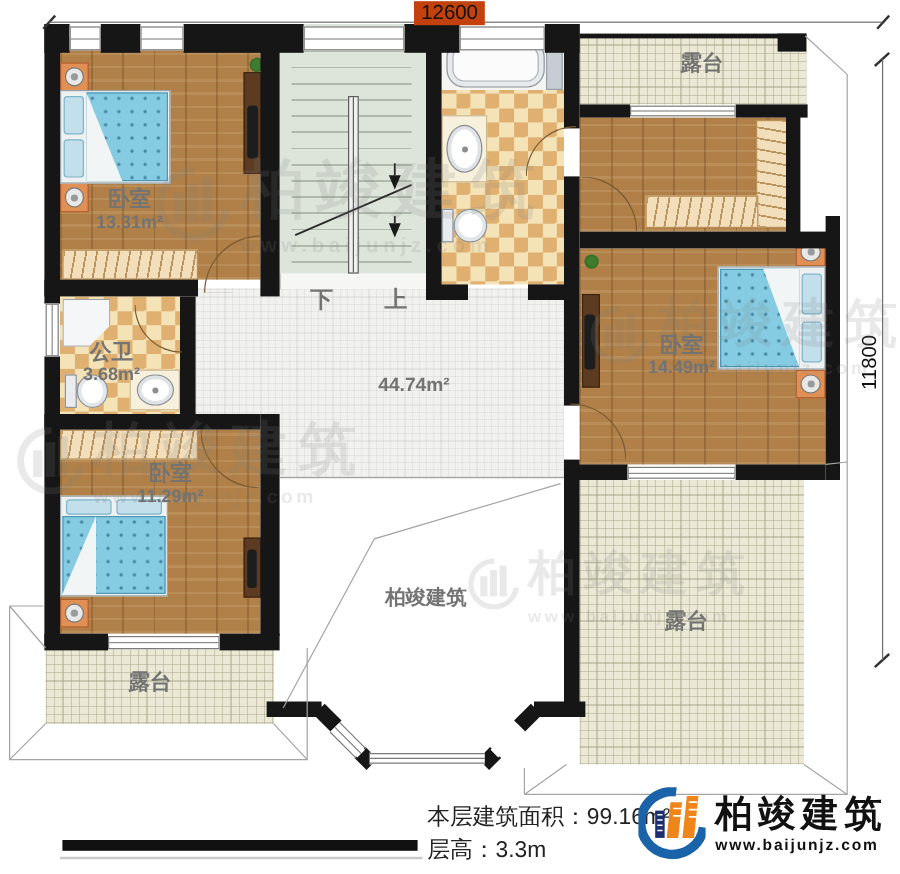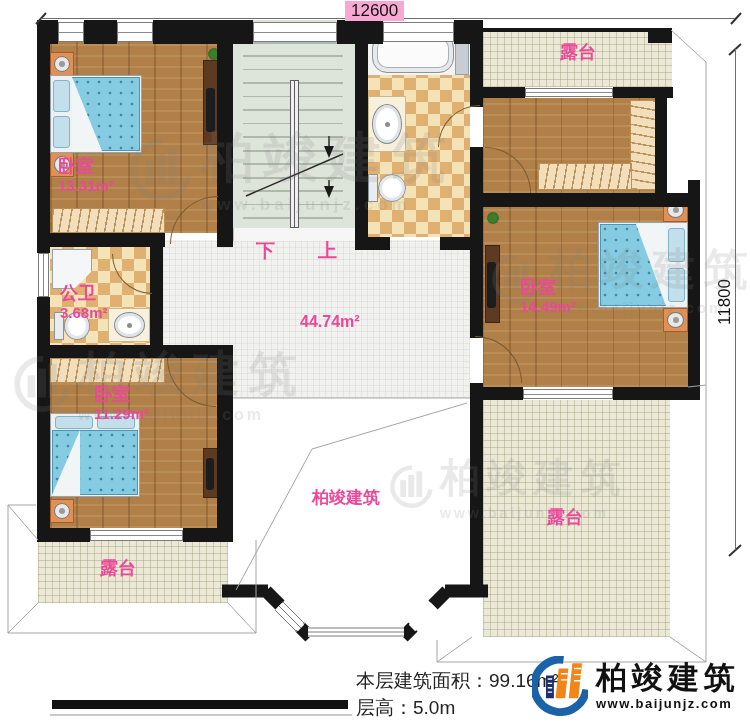--- a/index.html
+++ b/index.html
@@ -54,31 +54,31 @@
     clip-path:polygon(0 0,100% 0,100% 55%,55% 100%,0 100%);}
   .rail{position:absolute;background:#eef1ee;border:1px solid #5d5d5d;box-sizing:border-box;
     background-image:linear-gradient(#5d5d5d,#5d5d5d);background-size:1px 100%;background-position:center;background-repeat:no-repeat;}
   .treads{position:absolute;background-image:repeating-linear-gradient(180deg,#aeb9ab 0 1.5px,transparent 1.5px 13.5px);}
   
   .door{position:absolute;box-sizing:border-box;border:0 solid #7a5a33;}
   .dtl{border-top-width:1.5px;border-left-width:1.5px;border-top-left-radius:100%;}
   .dtr{border-top-width:1.5px;border-right-width:1.5px;border-top-right-radius:100%;}
   .dbl{border-bottom-width:1.5px;border-left-width:1.5px;border-bottom-left-radius:100%;}
   
-  .lab{position:absolute;text-align:left;font-weight:bold;color:#ec4899;line-height:1.18;white-space:nowrap;}
+  .lab{position:absolute;text-align:center;font-weight:bold;color:#737373;line-height:1.18;white-space:nowrap;}
   .lab .nm{font-size:18px;display:block;}
   .lab .a{font-size:15px;display:block;}
   .single{font-size:18px;font-weight:bold;}
   
   .wm{position:absolute;display:flex;align-items:center;gap:6px;color:#818181;opacity:.17;pointer-events:none;white-space:nowrap;}
   .wm .t1{font-weight:bold;display:block;}
   .wm .t2{font-weight:bold;display:block;}
   
   .dimline{position:absolute;background:#6d6d6d;}
-  .dimtxt{position:absolute;font-size:17px;color:#111;background:#f9a8d4;padding:0 6px;font-weight:500;}
+  .dimtxt{position:absolute;font-size:17px;color:#111;background:#c2410c;padding:0 6px;font-weight:500;}
   
   .title{position:absolute;font-size:41px;font-weight:500;letter-spacing:1px;color:#111;}
   .rule-thick{position:absolute;background:#111;}
   .rule-thin{position:absolute;background:#c9c9c9;}
   .info{position:absolute;font-size:19px;color:#222;font-weight:500;}
   .logo-name{font-size:31px;font-weight:bold;letter-spacing:5px;color:#111;line-height:1;}
   .logo-url{font-size:13px;font-weight:bold;letter-spacing:1.5px;color:#111;margin-top:3px;}
   svg.lay{position:absolute;left:0;top:0;pointer-events:none;}
 </style>
 </head>
@@ -323,21 +323,21 @@
   <div class="lab single" style="left:312px;top:488px;width:86px;font-size:17px;">柏竣建筑</div>
   <div class="lab single" style="left:100px;top:558px;width:50px;">露台</div>
   <div class="lab single" style="left:547px;top:507px;width:50px;">露台</div>
 
   <div class="rule-thick" style="left:52px;top:700px;width:296px;height:9px;"></div>
   <div class="rule-thin" style="left:50px;top:714px;width:302px;height:2px;"></div>
   <div class="info" style="left:356px;top:668px;">
     <span>本层建筑面积：</span><span>99.16m²</span>
   </div>
   <div class="info" style="left:356px;top:695px;">
-    <span>层高：</span><span>5.0m</span>
+    <span>层高：</span><span>3.3m</span>
   </div>
   <div class="abs" style="left:532px;top:656px;display:flex;align-items:center;gap:8px;">
     <svg width="56" height="60" viewBox="0 0 64 68">
       <path d="M36 4 A30 30 0 1 0 62 38" fill="none" stroke="#1b63a8" stroke-width="9"></path>
       <rect x="16" y="22" width="9" height="26" fill="#1b2f6e"></rect>
       <path d="M18 26h5M18 31h5M18 36h5M18 41h5" stroke="#fff" stroke-width="1.5"></path>
       <g transform="skewX(-6)">
         <rect x="32" y="14" width="11" height="34" fill="#f08519"></rect>
         <rect x="47" y="8" width="11" height="40" fill="#f08519"></rect>
       </g>

